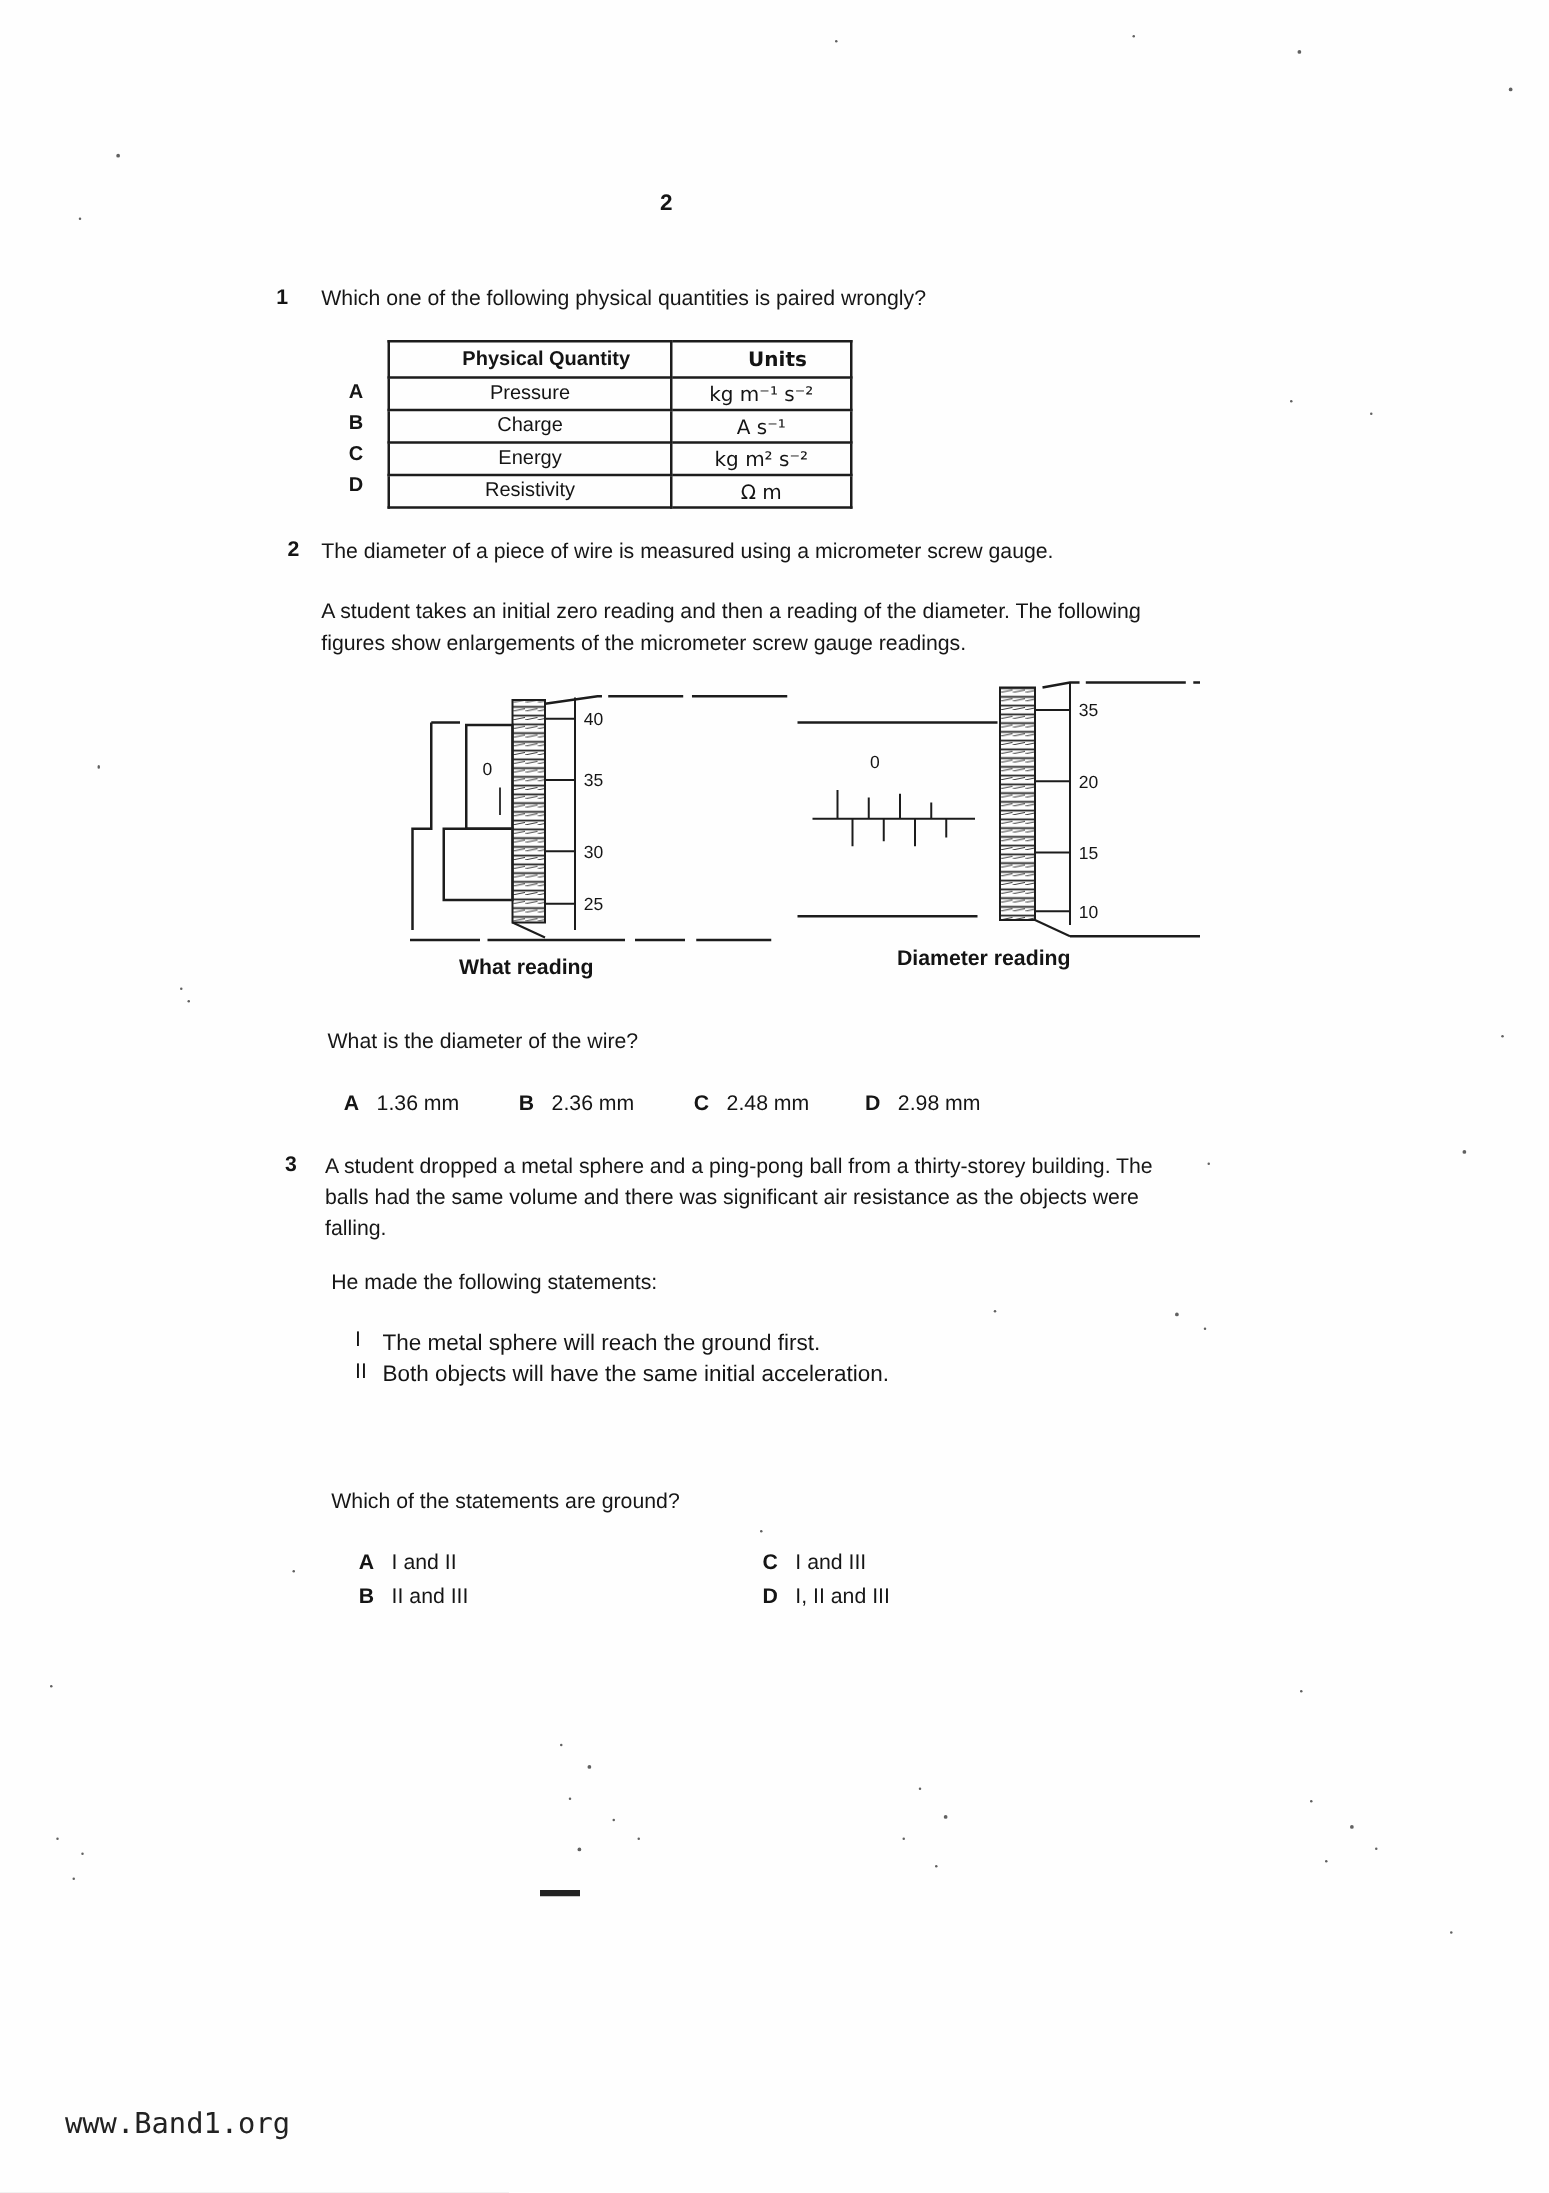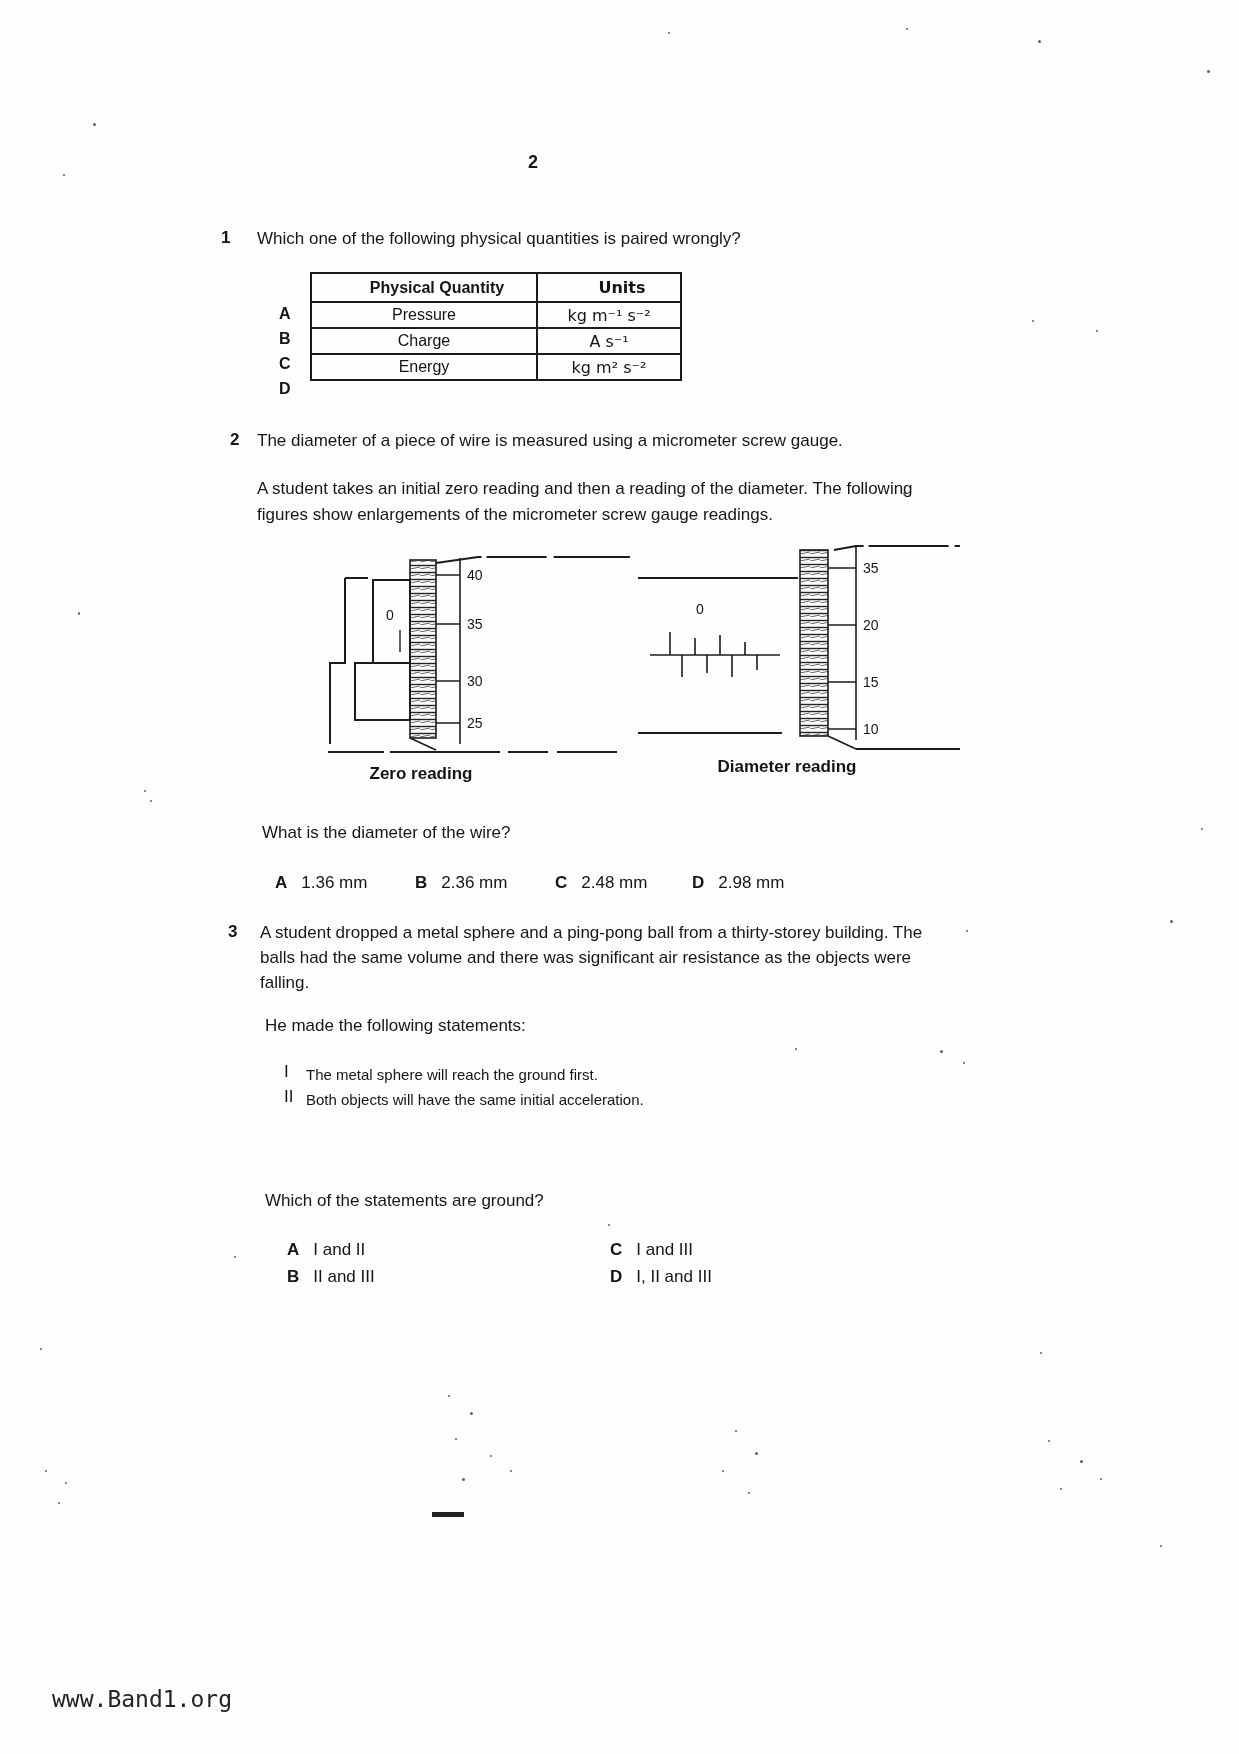--- a/index.html
+++ b/index.html
@@ -35,21 +35,21 @@
   svg text{font-family:"Liberation Sans",sans-serif;fill:#151515;}
   .cap{font-weight:700;font-size:17px;text-align:center;color:#141414;}
 
   
   .opt{display:flex;gap:14px;align-items:baseline;}
   .opt b{font-size:17px;}
   .opt span{font-size:17px;}
 
   .stmt{display:flex;}
   .stmt .lbl{width:22px;flex:0 0 22px;font-size:17px;}
-  .stmt .bd{font-size:15px;line-height:25px;}
+  .stmt .bd{font-size:18px;line-height:25px;}
 
   .footer{font-family:"DejaVu Sans Mono",monospace;font-size:23px;color:#222;}
 
   
   .d{position:absolute;background:#3a3a3a;border-radius:50%;opacity:.8;display:block;}
   .dash{position:absolute;background:#222;display:block;}
 </style>
 </head>
 <body>
 
@@ -77,20 +77,24 @@
       <td class="qty">Pressure</td>
       <td class="units">kg m⁻¹ s⁻²</td>
     </tr>
     <tr>
       <td class="qty">Charge</td>
       <td class="units">A s⁻¹</td>
     </tr>
     <tr>
       <td class="qty">Energy</td>
       <td class="units">kg m² s⁻²</td>
+    </tr>
+    <tr>
+      <td class="qty">Resistivity</td>
+      <td class="units">Ω m</td>
     </tr>
   </tbody>
     </table>
 
   <div class="abs qnum" style="left:230px;top:430px">2</div>
   <div class="abs txt" style="left:257px;top:428px;width:700px">The diameter of a piece of wire is measured using a micrometer screw gauge.</div>
   <div class="abs txt" style="left:257px;top:476px;width:672px">A student takes an initial zero reading and then a reading of the diameter. The following figures show enlargements of the micrometer screw gauge readings.</div>
 
   <svg class="abs" style="left:310px;top:548px" width="320" height="212" viewBox="0 0 320 212">
     <defs>
@@ -108,21 +112,21 @@
     <rect x="100" y="12" width="26" height="178" fill="url(#knL)" stroke="#1c1c1c" stroke-width="1.6"></rect>
     <path d="M150 10 V196" stroke="#1c1c1c" stroke-width="1.6"></path>
     <path d="M126 27 H150 M126 76 H150 M126 133 H150 M126 175 H150" stroke="#1c1c1c" stroke-width="1.6"></path>
     <text x="157" y="32" font-size="14">40</text>
     <text x="157" y="81" font-size="14">35</text>
     <text x="157" y="138" font-size="14">30</text>
     <text x="157" y="180" font-size="14">25</text>
     <path d="M100 190 L126 202" stroke="#1c1c1c" stroke-width="1.6"></path>
     <path d="M18 204 H320" stroke="#1c1c1c" stroke-width="2" stroke-dasharray="56 6 110 8 40 9 60"></path>
   </svg>
-  <div class="abs cap" style="left:321px;top:764px;width:200px">Zero reading</div>
+  <div class="abs cap" style="left:321px;top:764px;width:200px">What reading</div>
 
   <svg class="abs" style="left:630px;top:540px" width="330" height="215" viewBox="0 0 330 215">
     <defs>
       <pattern id="knR" width="10" height="7" patternUnits="userSpaceOnUse">
         <path d="M0 3.5 H10" stroke="#222" stroke-width="1.4"></path>
         <path d="M0 7 L10 5" stroke="#222" stroke-width="0.7"></path>
       </pattern>
     </defs>
     <path d="M204 10 L226 6 H330" stroke="#1c1c1c" stroke-width="2" fill="none" stroke-dasharray="30 5 80 6 120"></path>
     <path d="M8 38 H168" stroke="#1c1c1c" stroke-width="2"></path>

